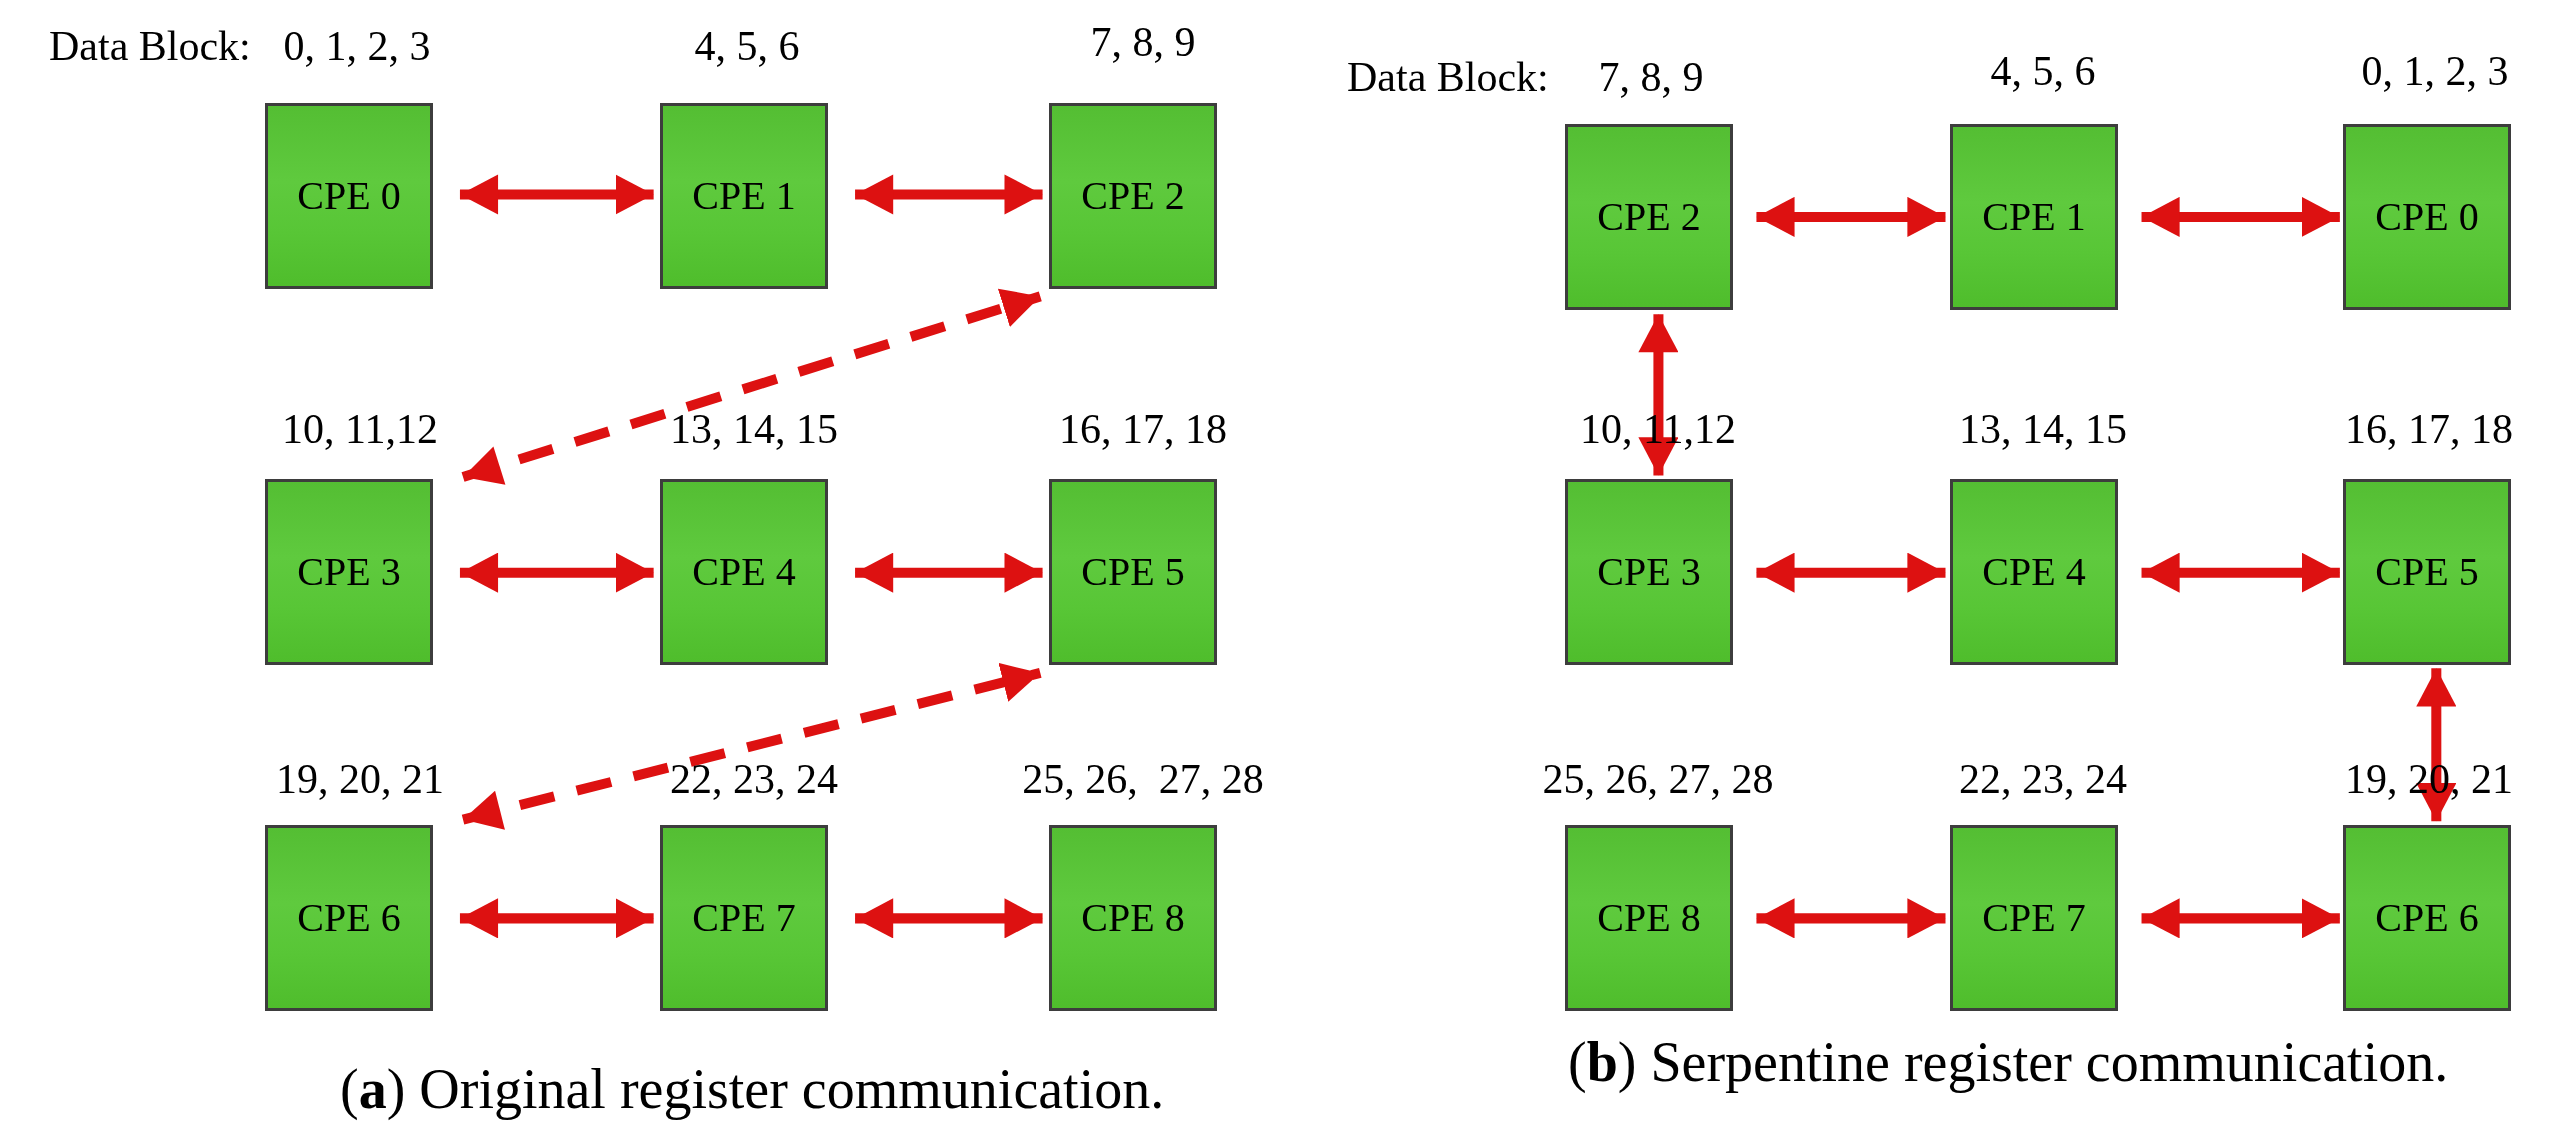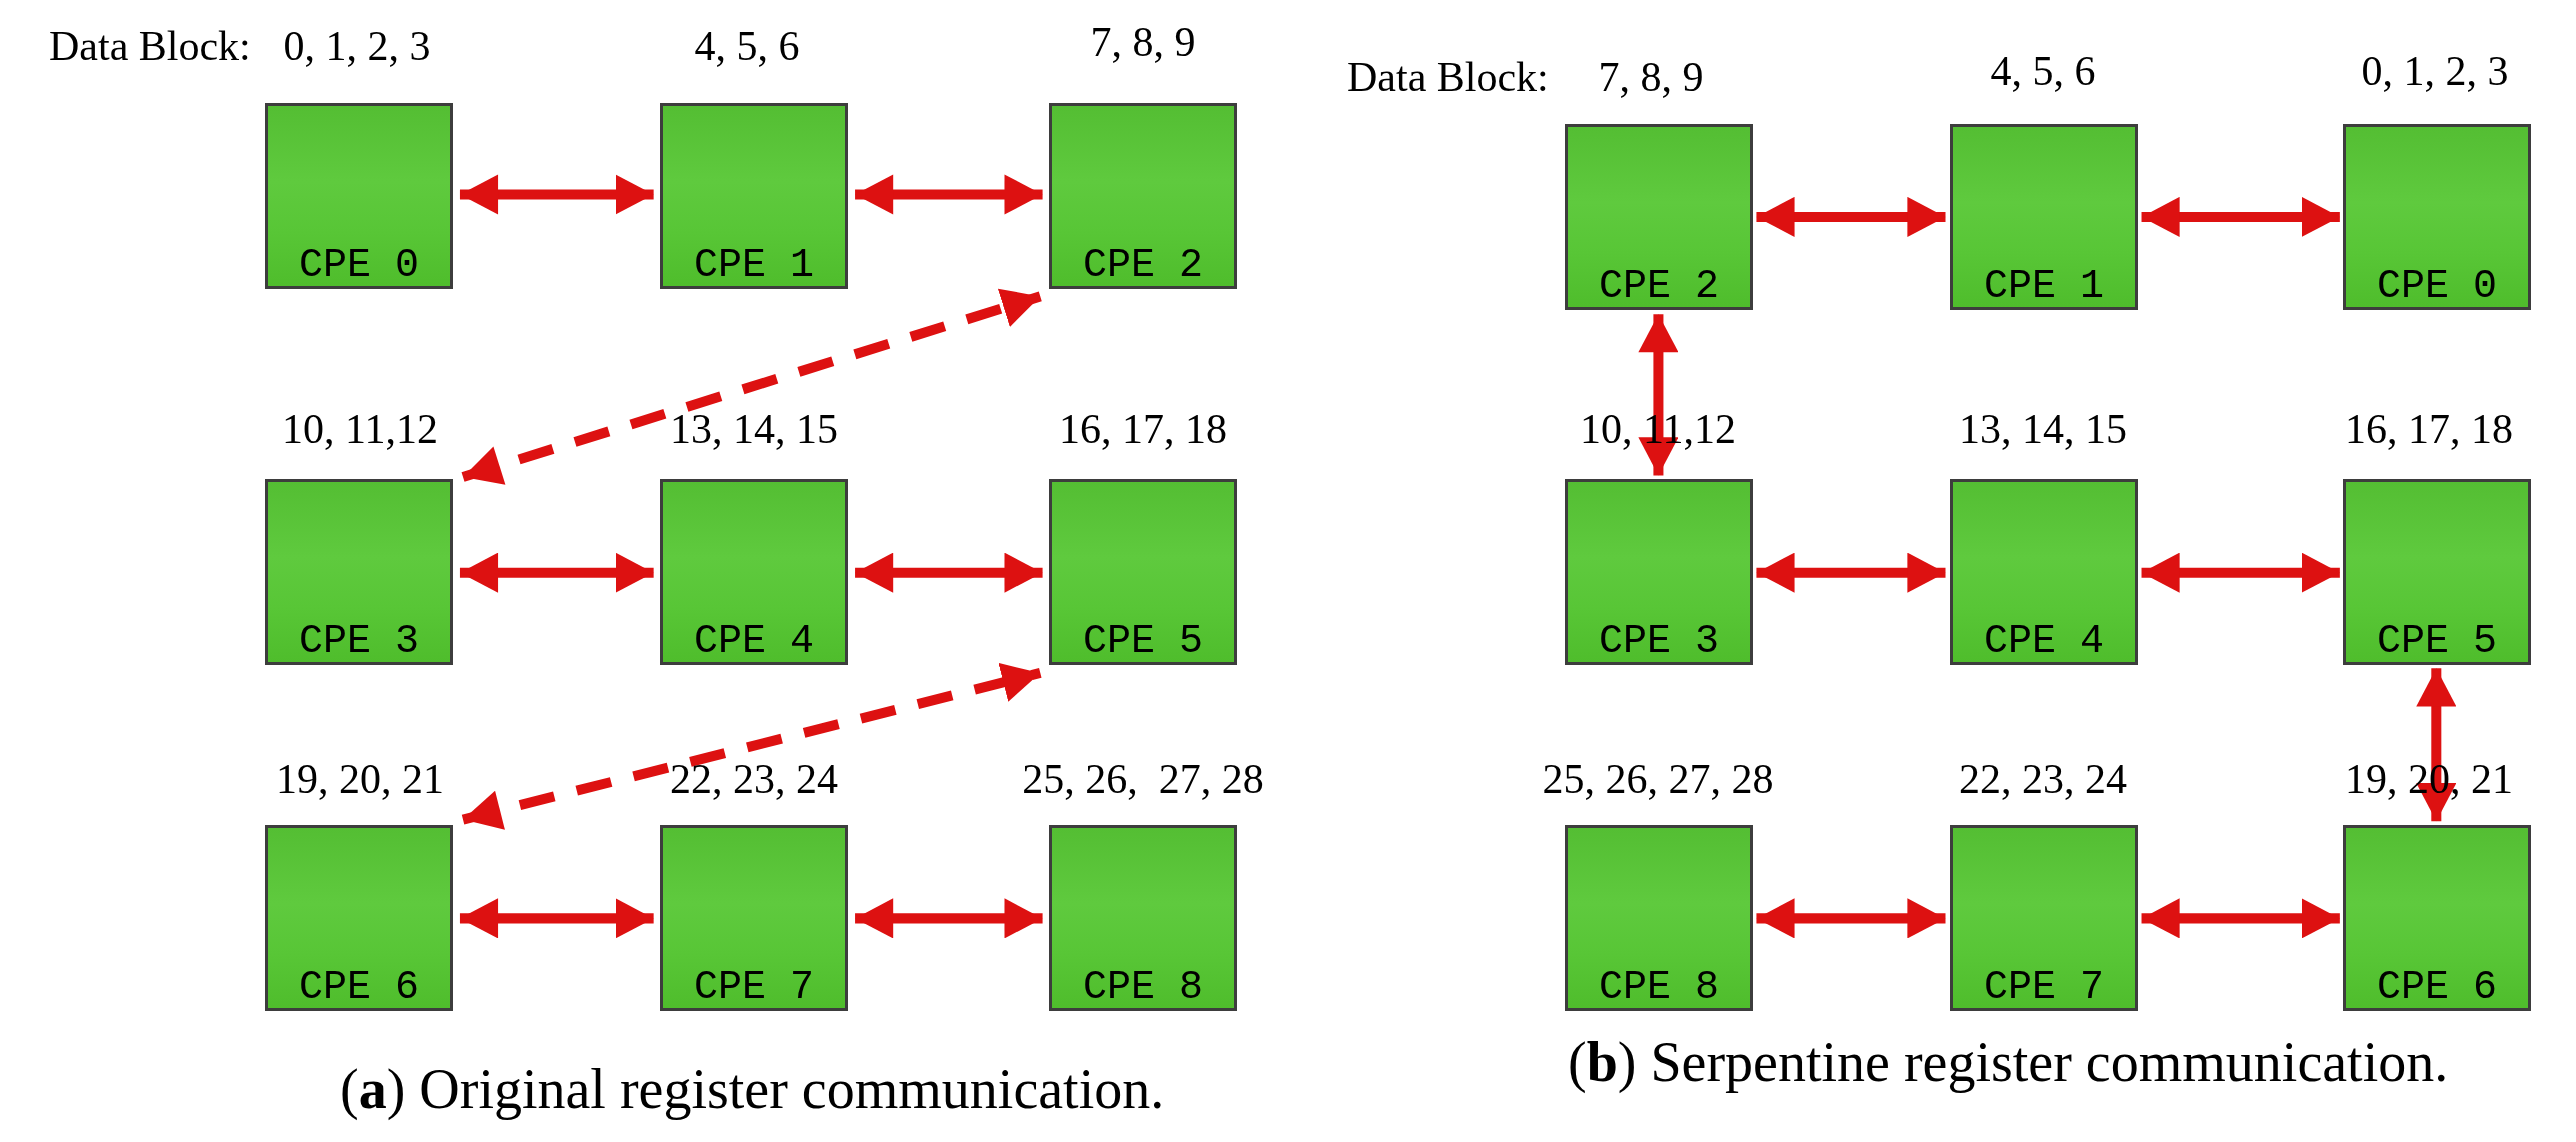--- a/index.html
+++ b/index.html
@@ -1,22 +1,22 @@
 <!DOCTYPE html>
 <html style="font-size:12.3px"><head>
 <meta charset="utf-8">
 <style>
   html,body{margin:0;padding:0;background:#ffffff;}
   .canvas{position:relative;width:2576px;height:1143px;background:#ffffff;overflow:hidden;
           font-family:"Liberation Serif", serif;color:#000;}
   .arrows{position:absolute;left:0;top:0;z-index:1;}
-  .box{position:absolute;width:188px;height:186px;box-sizing:border-box;
+  .box{position:absolute;width:168px;height:186px;box-sizing:border-box;
        border:3.1px solid #3d3d3d;
        background:linear-gradient(180deg,#54be33 0%,#5fca3e 42%,#58c636 70%,#4fbd2c 100%);
-       display:flex;align-items:flex-end;justify-content:center;z-index:2;font-family:Liberation Mono, monospace;}
+       display:flex;align-items:center;justify-content:center;z-index:2;}
   .box-label{font-size:40px;line-height:1;white-space:pre;}
   .dlabel{position:absolute;font-size:42px;line-height:1.1;white-space:pre;z-index:3;}
   .centered{transform:translateX(-50%);}
   .caption{position:absolute;font-size:56px;line-height:1.1;white-space:pre;z-index:3;text-align:center;}
   .caption .bold{font-weight:bold;}
   line.solid{stroke:#dd1111;stroke-width:13;}
   line.dashed{stroke:#dd1111;stroke-width:13;stroke-dasharray:46 30;}
   marker path{fill:#dd1111;}
 </style>
 </head>

